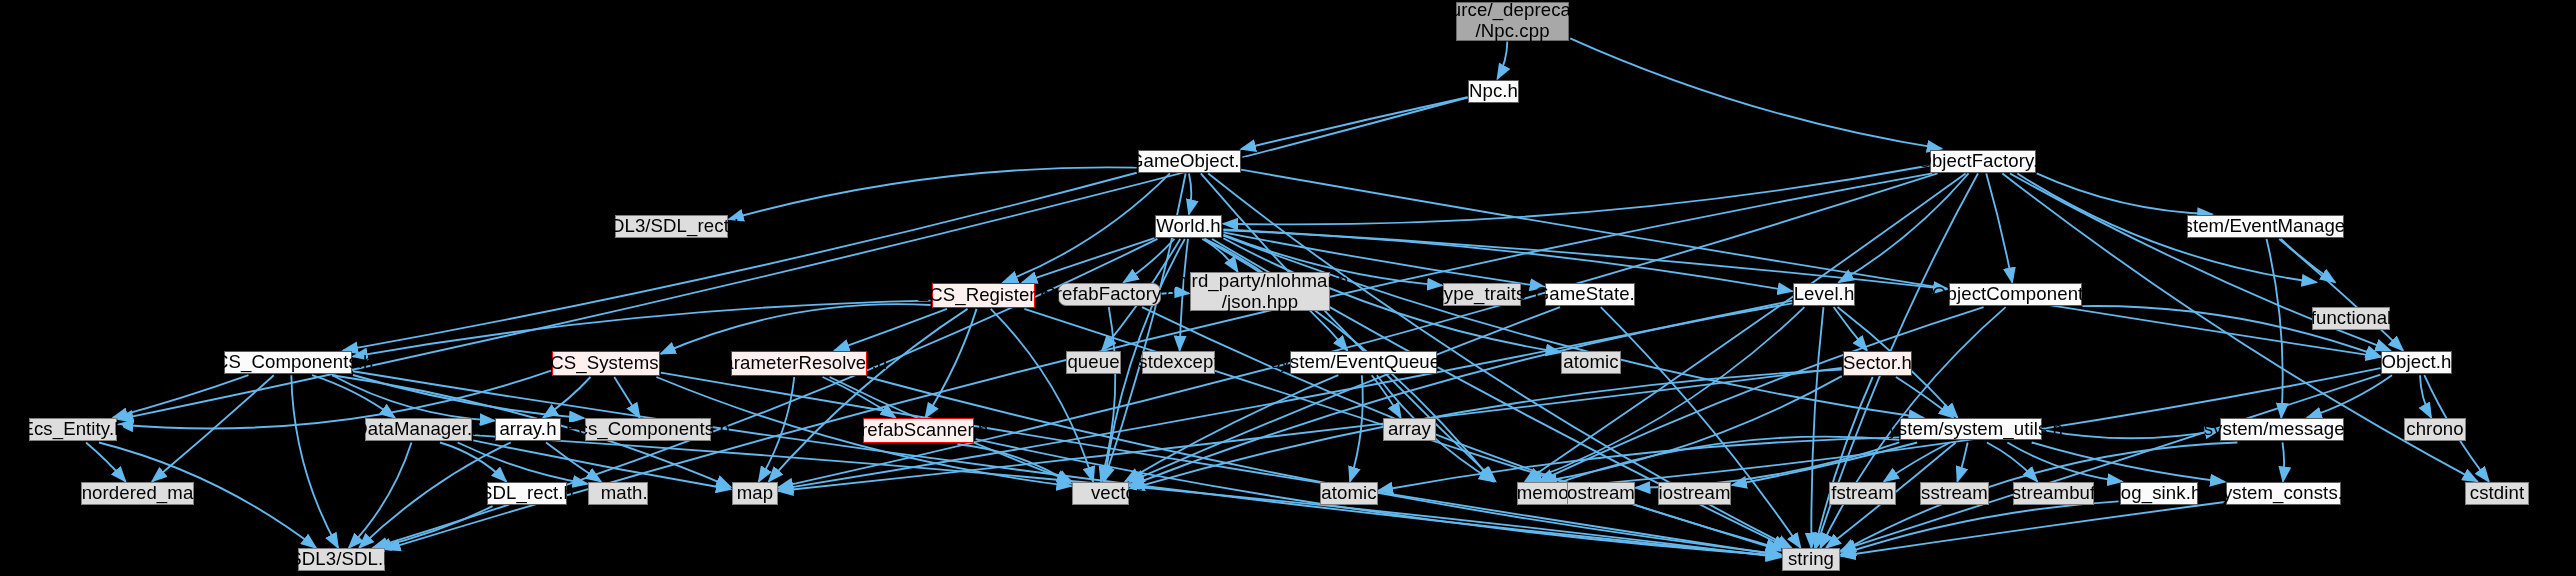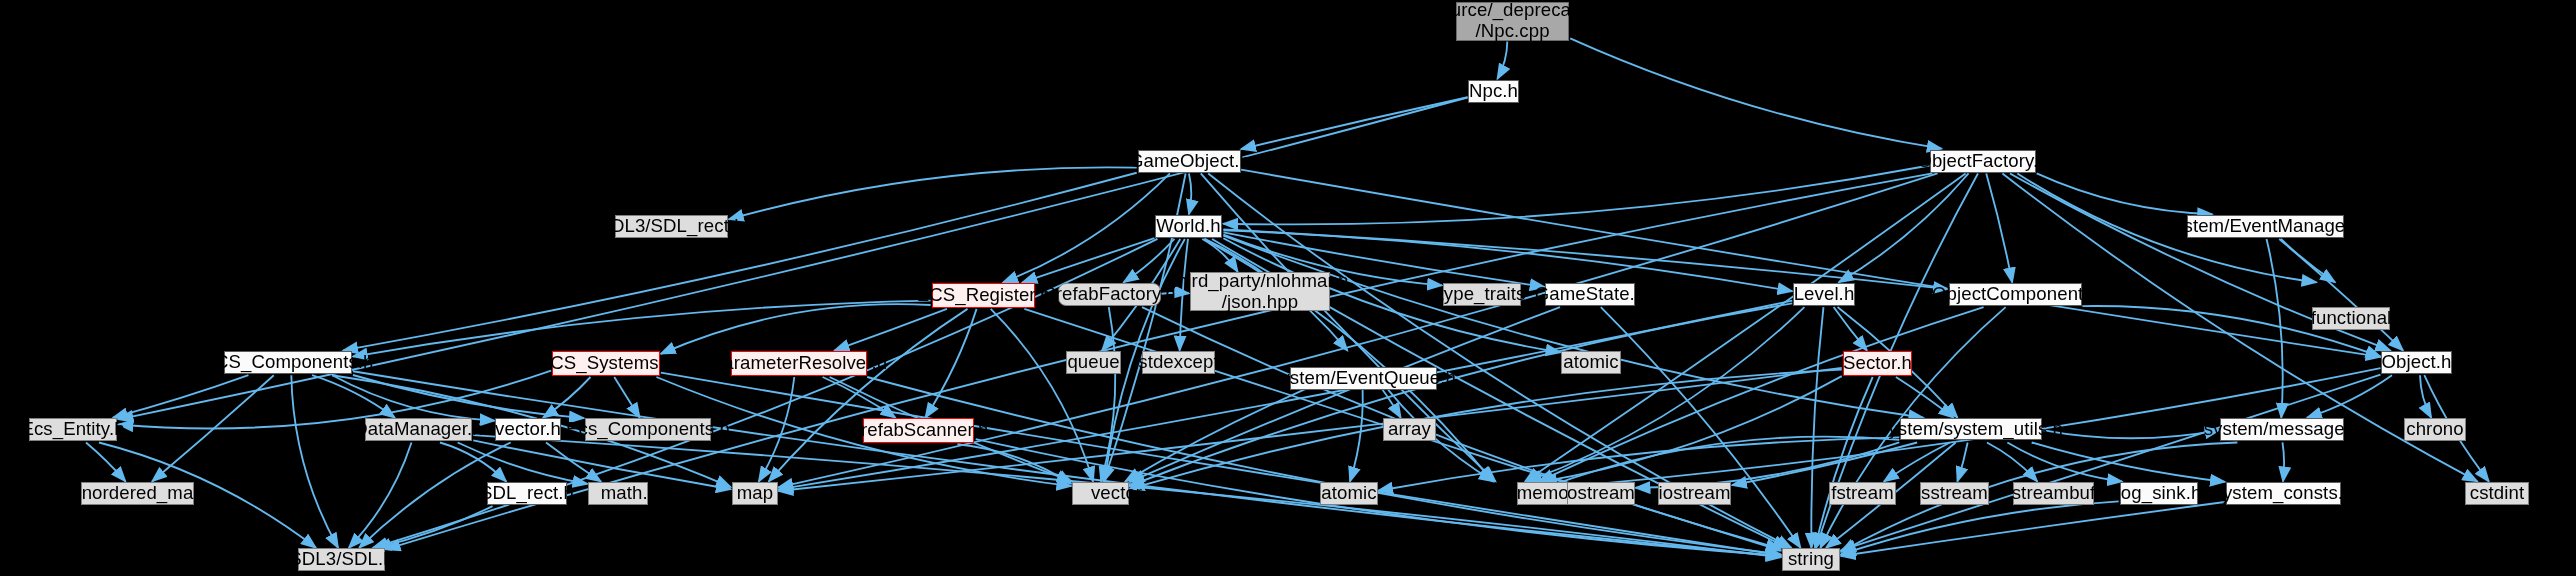--- a/index.html
+++ b/index.html
@@ -204,27 +204,27 @@
       <div class="node n-ext" style="left: 1443px; top: 283px; width: 78px; height: 23px;">type_traits</div>
       <div class="node n-proj" style="left: 1545px; top: 283px; width: 90px; height: 23px;">GameState.h</div>
       <div class="node n-proj" style="left: 1793px; top: 283px; width: 62px; height: 23px;">Level.h</div>
       <div class="node n-proj" style="left: 1949px; top: 283px; width: 133px; height: 23px;">ObjectComponent.h</div>
       <div class="node n-ext" style="left: 2312px; top: 283px; width: 78px; height: 23px; margin-top: 24px;">functional</div>
       <div class="node n-proj" style="left: 224px; top: 351px; width: 128px; height: 23px;">ECS_Components.h</div>
       <div class="node n-red" style="left: 552px; top: 351px; width: 108px; height: 25px;">ECS_Systems.h</div>
       <div class="node n-red" style="left: 731px; top: 351px; width: 136px; height: 25px;">ParameterResolver.h</div>
       <div class="node n-ext" style="left: 1066px; top: 351px; width: 55px; height: 23px;">queue</div>
       <div class="node n-ext" style="left: 1142px; top: 351px; width: 73px; height: 23px;">stdexcept</div>
-      <div class="node n-proj" style="left: 1290px; top: 351px; width: 147px; height: 23px; margin-top: 16px;">system/EventQueue.h</div>
+      <div class="node n-proj" style="left: 1290px; top: 351px; width: 147px; height: 23px;">system/EventQueue.h</div>
       <div class="node n-ext" style="left: 1561px; top: 351px; width: 60px; height: 23px;">atomic</div>
       <div class="node n-red" style="left: 1843px; top: 351px; width: 69px; height: 25px;">Sector.h</div>
       <div class="node n-proj" style="left: 2381px; top: 351px; width: 71px; height: 23px;">Object.h</div>
       <div class="node n-ext" style="left: 29px; top: 418px; width: 88px; height: 23px;">Ecs_Entity.h</div>
       <div class="node n-ext" style="left: 365px; top: 418px; width: 107px; height: 23px;">DataManager.h</div>
-      <div class="node n-proj" style="left: 495px; top: 418px; width: 66px; height: 23px;">vector.h</div>
+      <div class="node n-proj" style="left: 495px; top: 418px; width: 66px; height: 23px;">array.h</div>
       <div class="node n-ext" style="left: 585px; top: 418px; width: 126px; height: 23px;">Ecs_Components.h</div>
       <div class="node n-red" style="left: 863px; top: 418px; width: 111px; height: 25px;">PrefabScanner.h</div>
       <div class="node n-ext" style="left: 1383px; top: 418px; width: 53px; height: 23px;">array</div>
       <div class="node n-proj" style="left: 1900px; top: 418px; width: 142px; height: 22px;">system/system_utils.h</div>
       <div class="node n-proj" style="left: 2220px; top: 418px; width: 124px; height: 23px;">system/message.h</div>
       <div class="node n-ext" style="left: 2404px; top: 418px; width: 62px; height: 23px;">chrono</div>
       <div class="node n-ext" style="left: 81px; top: 482px; width: 113px; height: 23px;">unordered_map</div>
       <div class="node n-proj" style="left: 487px; top: 482px; width: 80px; height: 23px;">SDL_rect.h</div>
       <div class="node n-ext" style="left: 588px; top: 482px; width: 60px; height: 23px; padding-left: 23px;">math.h</div>
       <div class="node n-ext" style="left: 732px; top: 482px; width: 46px; height: 23px;">map</div>

